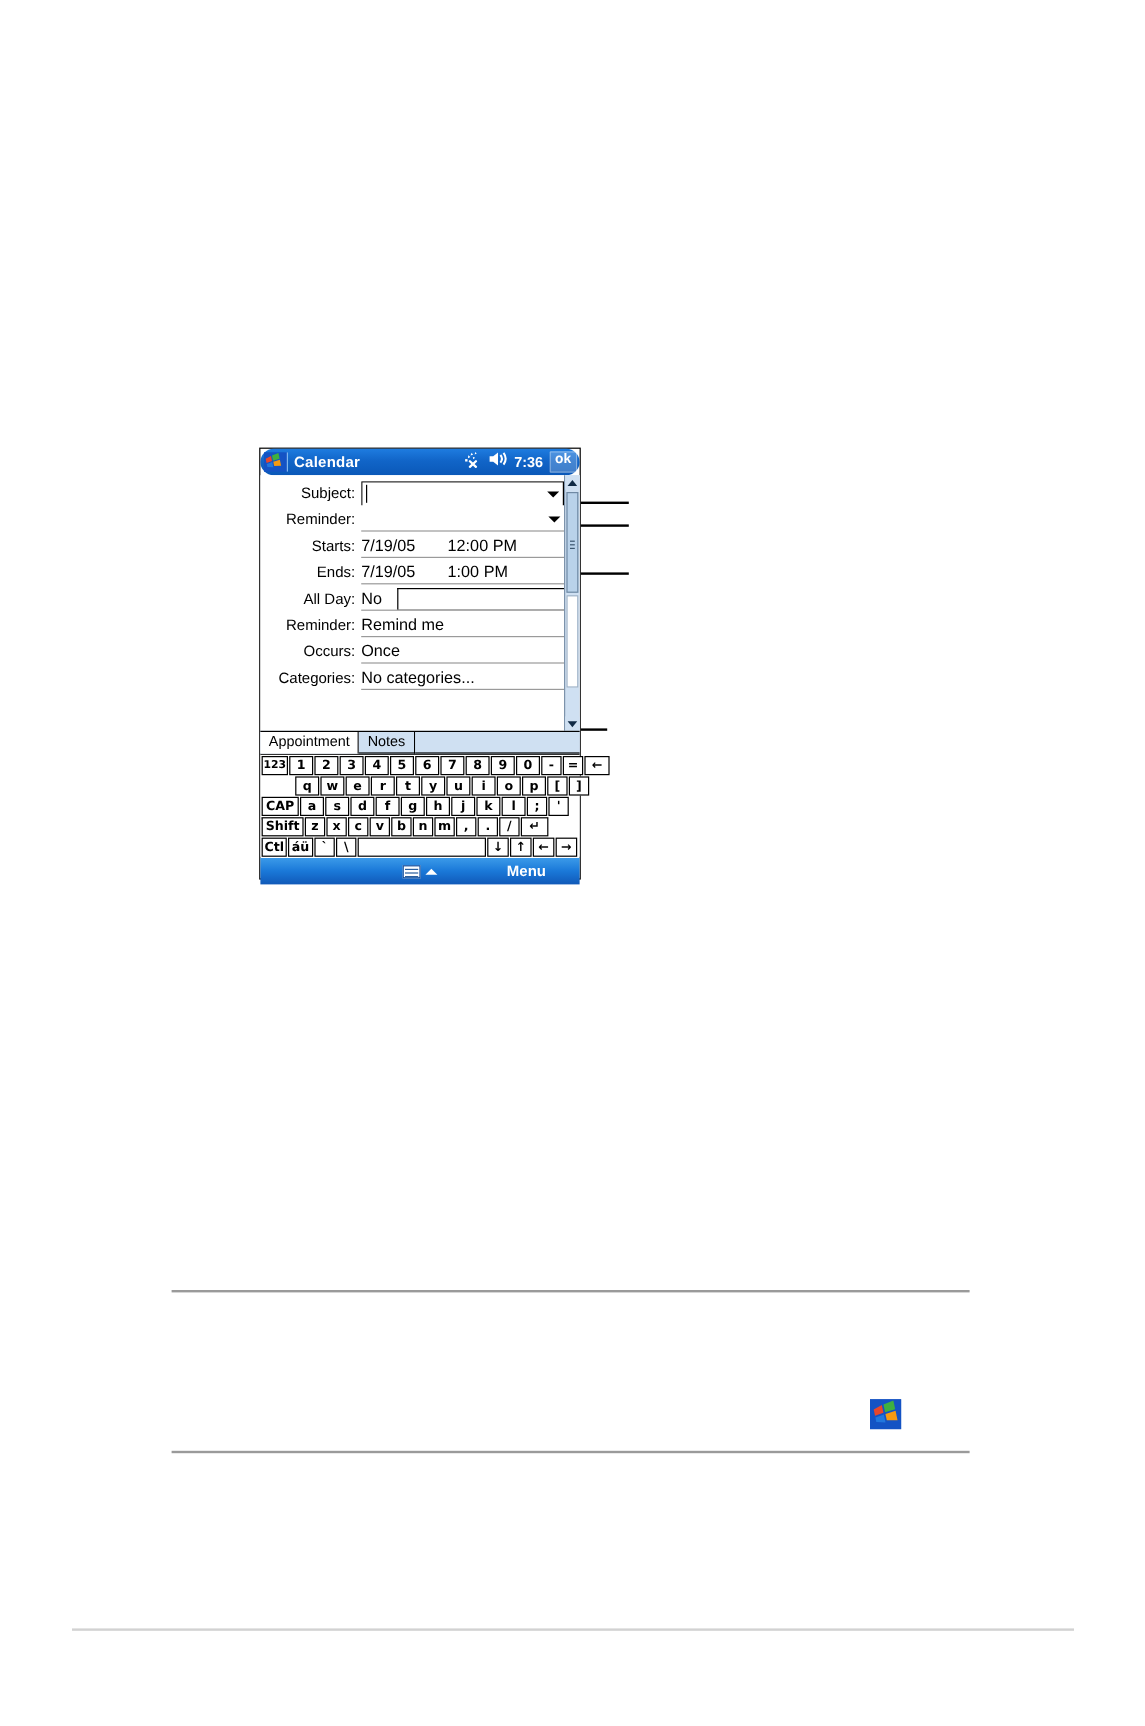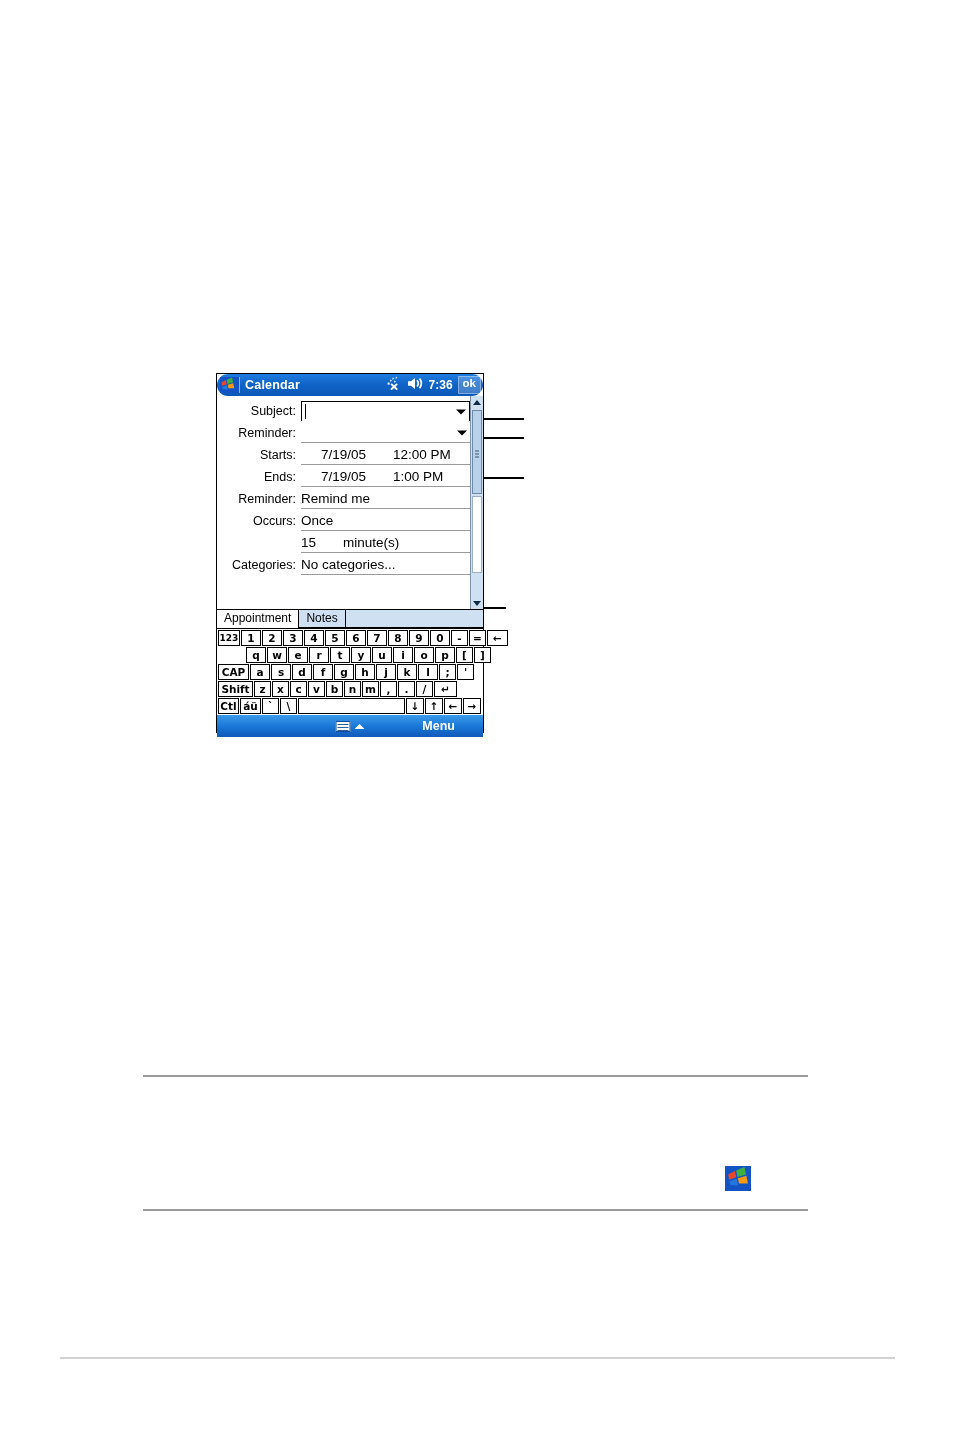--- a/index.html
+++ b/index.html
@@ -168,21 +168,21 @@
     transform: translateY(-50%);
     width: 0; height: 0;
     border-left: 5px solid transparent;
     border-right: 5px solid transparent;
     border-top: 5px solid #000000;
   }
 
   .datetime {
     display: flex;
   }
-  .dt-date { width: 72px; flex: 0 0 72px; margin-left: 20px; }
+  .dt-date { width: 72px; flex: 0 0 72px; }
   .dt-time { flex: 1 1 auto; }
 
   .allday-val {
     display: flex;
     align-items: stretch;
   }
   .allday-text { width: 30px; flex: 0 0 30px; }
   .allday-box {
     flex: 1 1 auto;
     border: 1px solid #000000;
@@ -477,38 +477,38 @@
       </div>
 
       <div class="frow">
         <span class="flabel">Ends:</span>
         <span class="fvalue datetime">
           <span class="dt-date">7/19/05</span>
           <span class="dt-time">1:00 PM</span>
         </span>
       </div>
 
+      <div class="frow">
+        <span class="flabel">All Day:</span>
+        <span class="fvalue allday-val">
+          <span class="allday-text">No</span>
+          <span class="allday-box"></span>
+        </span>
+      </div>
 
       <div class="frow">
         <span class="flabel">Reminder:</span>
         <span class="fvalue">Remind me</span>
       </div>
 
       <div class="frow">
         <span class="flabel">Occurs:</span>
         <span class="fvalue">Once</span>
       </div>
 
-      <div class="frow">
-        <span class="flabel"></span>
-        <span class="fvalue reminder-amt">
-          <span class="ra-num">15</span>
-          <span class="ra-unit">minute(s)</span>
-        </span>
-      </div>
 
       <div class="frow">
         <span class="flabel">Categories:</span>
         <span class="fvalue">No categories...</span>
       </div>
 
     </div>
 
     <div class="scrollbar">
       <div class="sb-btn up">

